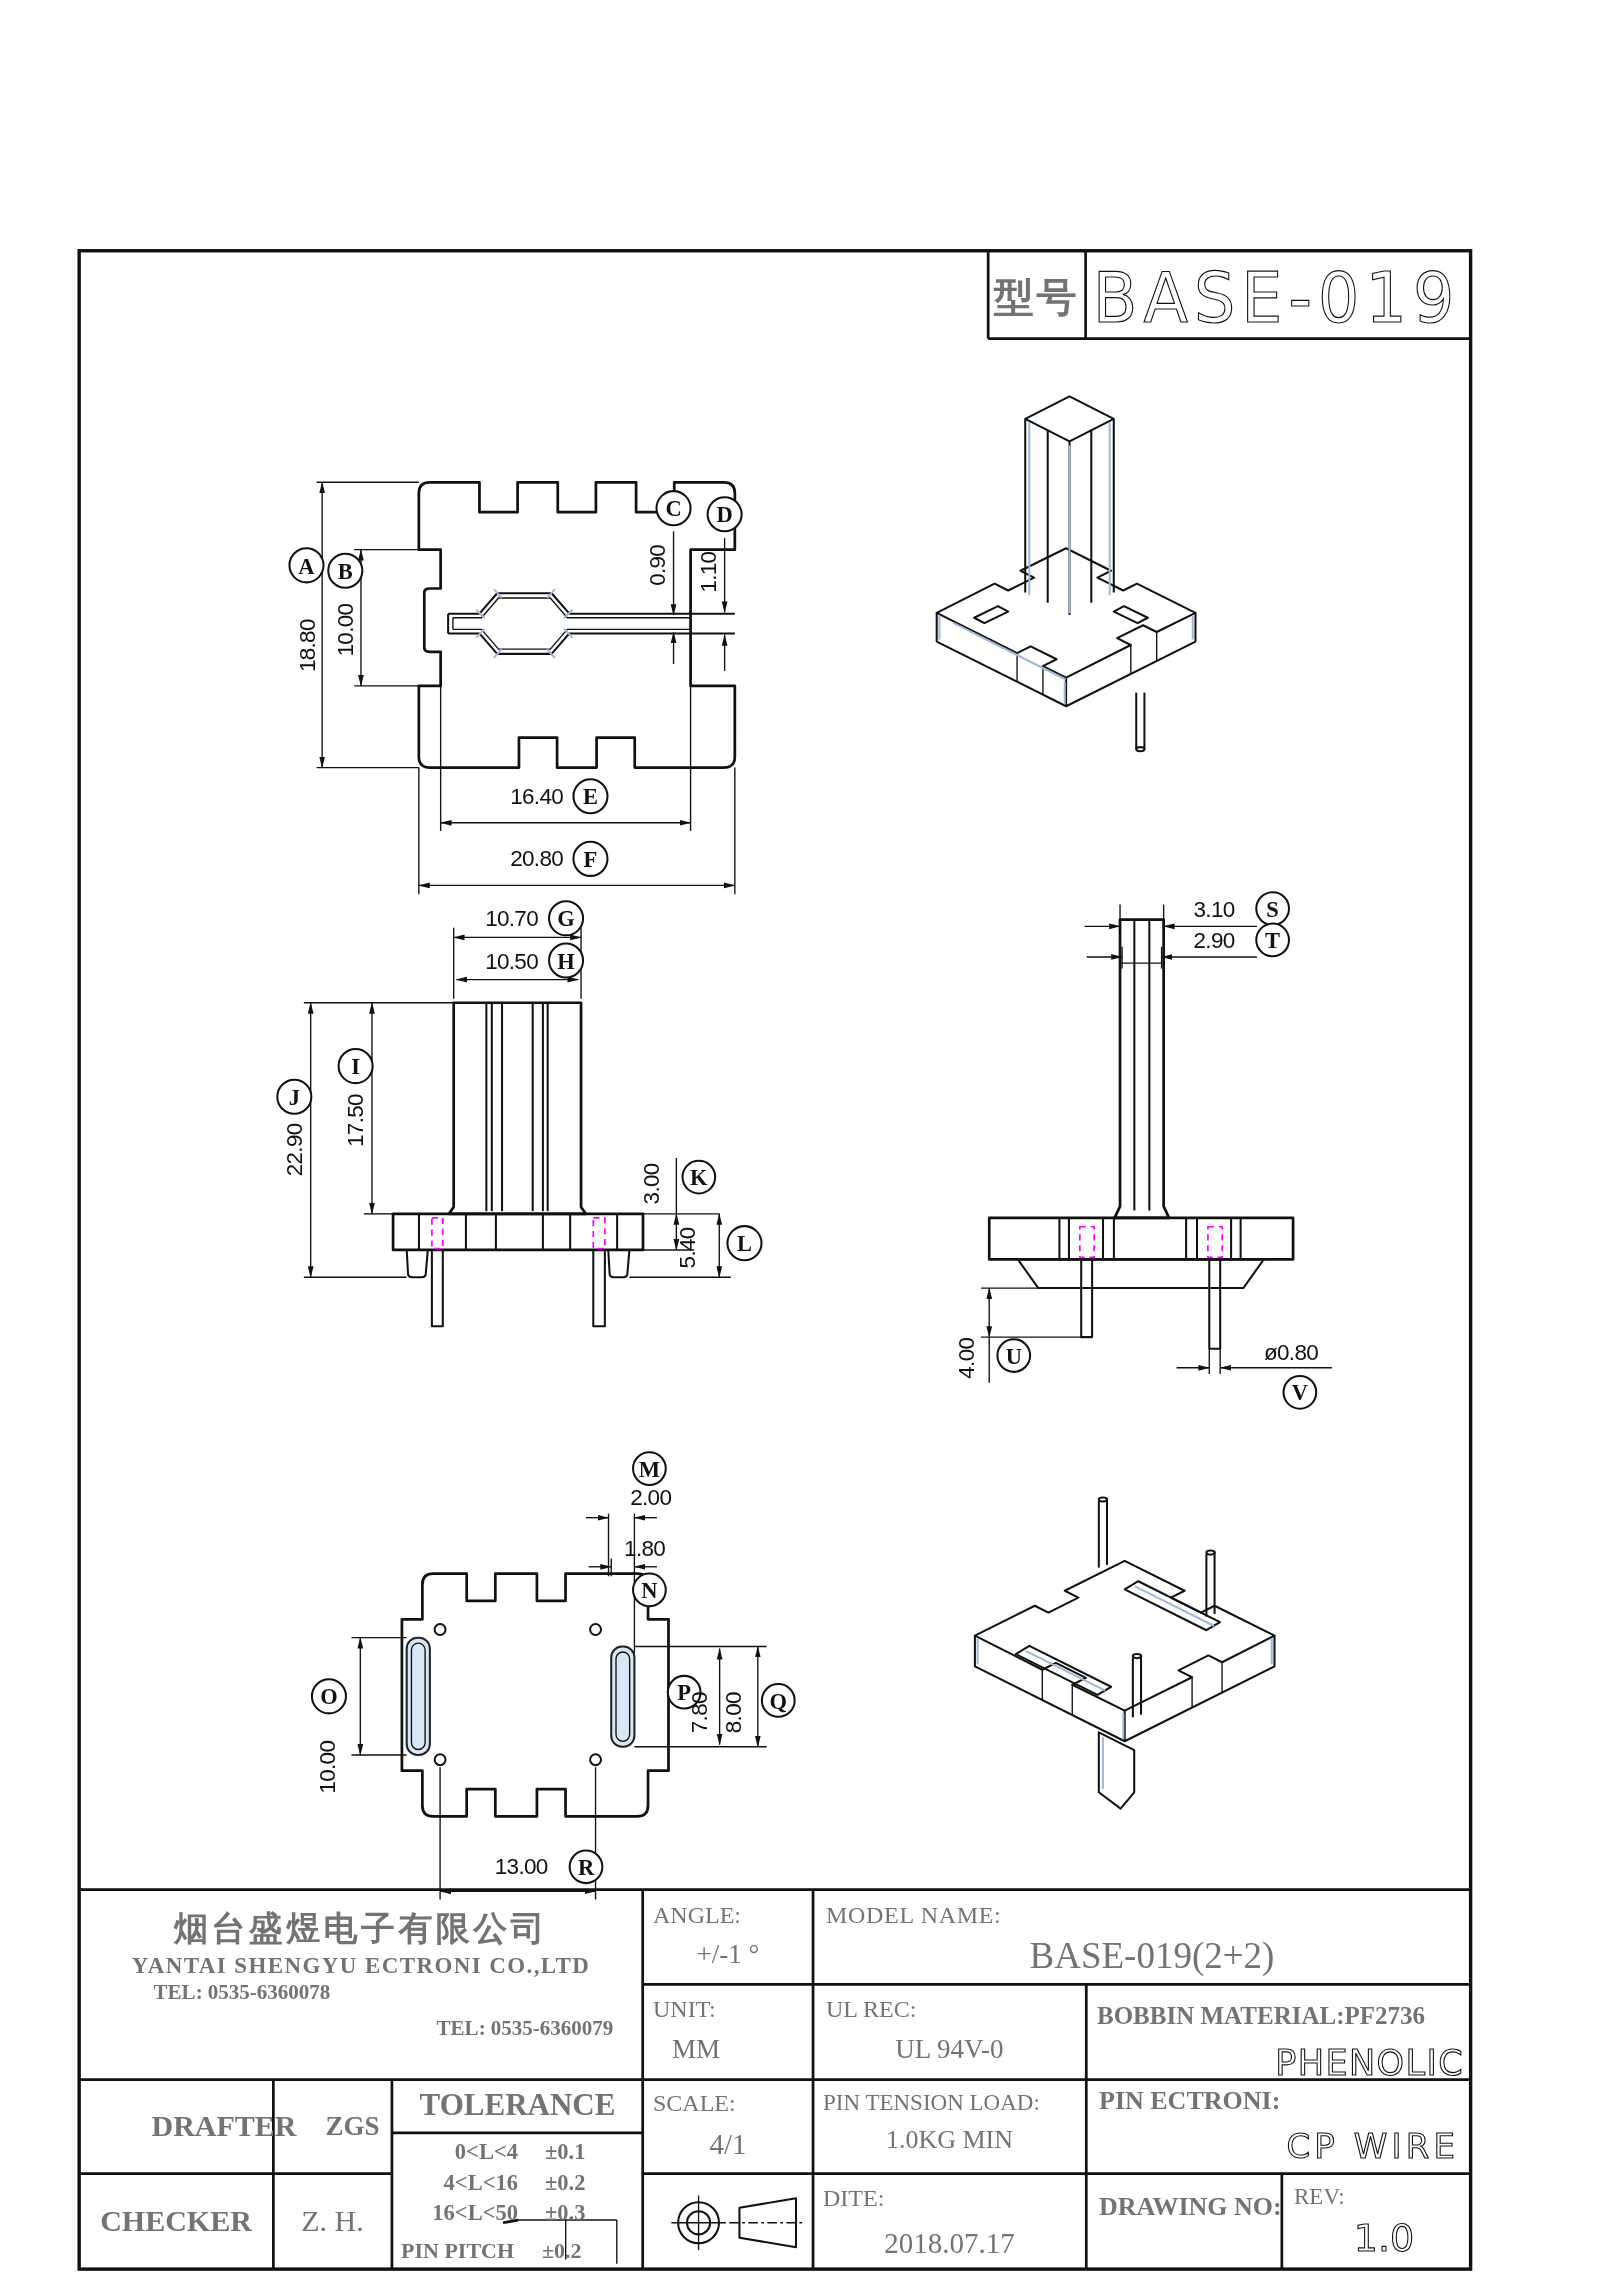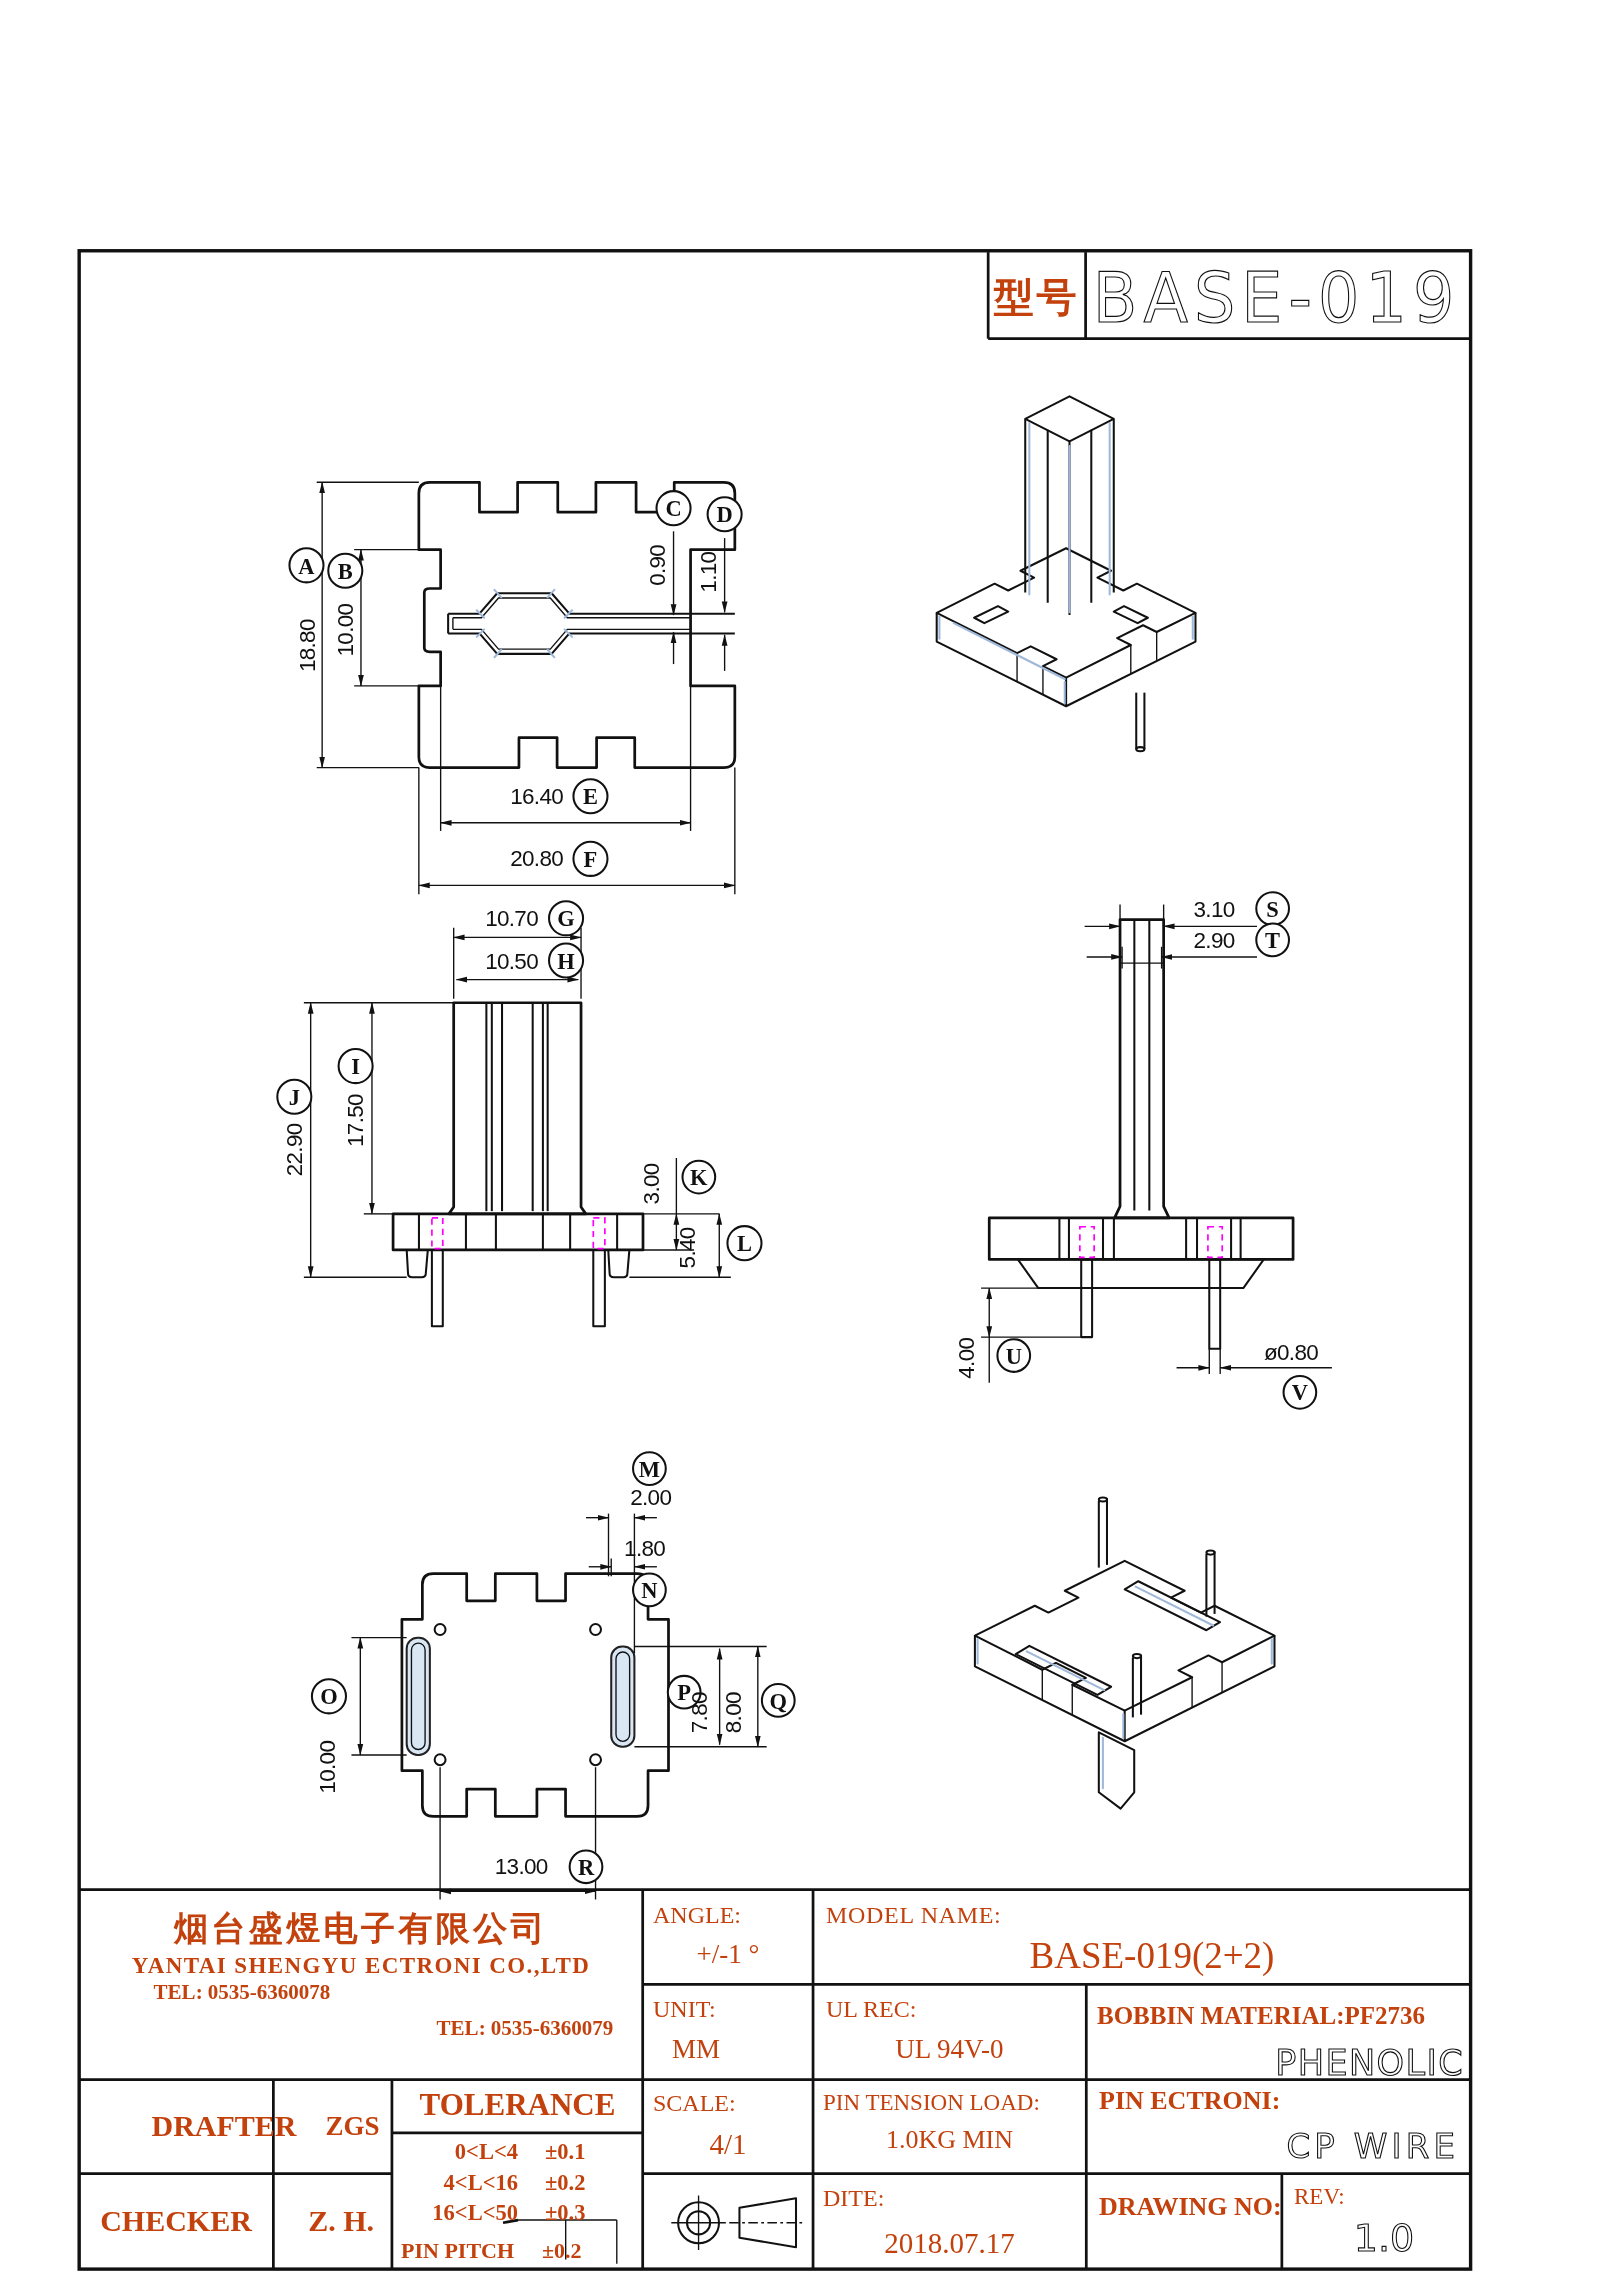--- a/index.html
+++ b/index.html
@@ -1,19 +1,19 @@
 <!DOCTYPE html>
 <html style="font-size:11px"><head>
 <meta charset="utf-8">
 <style>
   html,body{margin:0;padding:0;background:#ffffff;}
   .page{position:relative;width:1622px;height:2295px;background:#fff;overflow:hidden;
         font-family:"Liberation Sans",sans-serif;color:#111;}
   .abs{position:absolute;}
-  .txt{position:absolute;white-space:nowrap;color:#c2410c;}
+  .txt{position:absolute;white-space:nowrap;color:#737373;}
   .serif{font-family:"Liberation Serif","DejaVu Serif",serif;}
   .outline{color:#fff;-webkit-text-stroke:1.1px #111;font-family:"DejaVu Sans",sans-serif;}
   @supports not ((-webkit-text-stroke: 1px #000)){ .outline{color:#333;} }
   
   .ol{stroke:#111;stroke-width:4;fill:none;stroke-linejoin:round;stroke-linecap:round;}
   .ol2{stroke:#111;stroke-width:3;fill:none;stroke-linejoin:round;}
   .thin{stroke:#111;stroke-width:2;fill:none;}
   .grid{stroke:#111;fill:none;}
   .blue{stroke:#9db8d8;stroke-width:3;fill:none;stroke-linecap:round;}
   .mag{stroke:#ff00ff;stroke-width:2.5;fill:none;stroke-dasharray:9 7;}
@@ -487,21 +487,21 @@
   <div class="txt serif" style="left:823px;top:2185px;font-size:24px;">DITE:</div>
   <div class="txt serif" style="left:813px;top:2227px;width:273px;text-align:center;font-size:29px;">2018.07.17</div>
 
   <div class="txt serif" style="left:1099px;top:2192px;font-size:26px;font-weight:bold;">DRAWING NO:</div>
   <div class="txt serif" style="left:1294px;top:2184px;font-size:23px;font-weight:normal;">REV:</div>
   <div class="txt outline" style="left:1326px;top:2216px;width:116px;text-align:center;font-size:38px;">1.0</div>
 
   <div class="txt serif" style="left:79px;top:2109px;width:194px;text-align:center;font-size:30px;font-weight:bold;padding-left:48px;">DRAFTER</div>
   <div class="txt serif" style="left:273px;top:2111px;width:119px;text-align:center;font-size:27px;font-weight:bold;margin-left:20px;">ZGS</div>
   <div class="txt serif" style="left:79px;top:2204px;width:194px;text-align:center;font-size:30px;font-weight:bold;">CHECKER</div>
-  <div class="txt serif" style="left:255px;top:2204px;width:119px;text-align:right;font-size:30px;font-weight:bold;">Z. H.</div>
+  <div class="txt serif" style="left:273px;top:2204px;width:119px;text-align:center;font-size:30px;font-weight:normal;">Z. H.</div>
 
   <div class="txt serif" style="left:392px;top:2087px;width:251px;text-align:center;font-size:31px;font-weight:bold;">TOLERANCE</div>
 
   <div class="txt serif" style="left:402px;top:2139px;width:116px;text-align:right;font-size:22.5px;font-weight:bold;">0&lt;L&lt;4</div>
   <div class="txt serif" style="left:545px;top:2139px;font-size:22.5px;font-weight:bold;">±0.1</div>
   <div class="txt serif" style="left:402px;top:2170px;width:116px;text-align:right;font-size:22.5px;font-weight:bold;">4&lt;L&lt;16</div>
   <div class="txt serif" style="left:545px;top:2170px;font-size:22.5px;font-weight:bold;">±0.2</div>
   <div class="txt serif" style="left:402px;top:2200px;width:116px;text-align:right;font-size:22.5px;font-weight:bold;">16&lt;L&lt;50</div>
   <div class="txt serif" style="left:545px;top:2200px;font-size:22.5px;font-weight:bold;">±0.3</div>
   <div class="txt serif" style="left:401px;top:2238px;width:136px;text-align:left;font-size:22px;font-weight:bold;">PIN PITCH</div>

